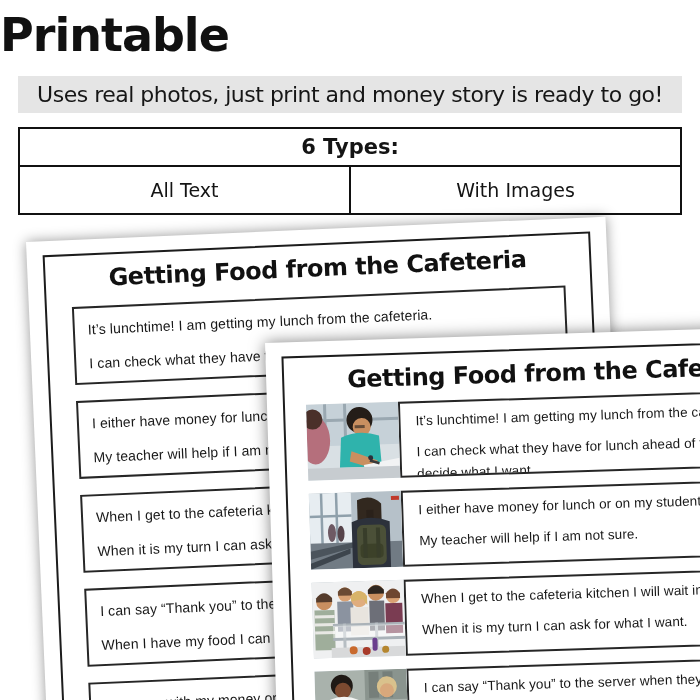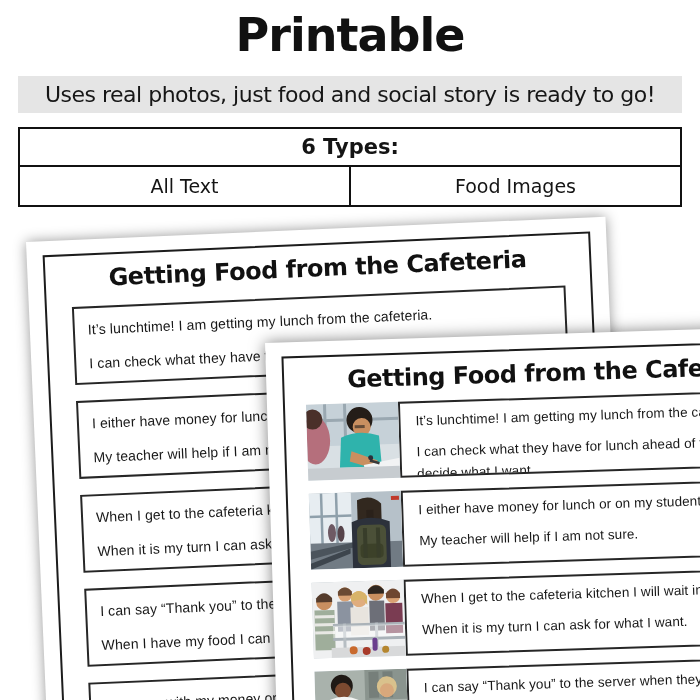--- a/index.html
+++ b/index.html
@@ -3,40 +3,40 @@
 <meta charset="utf-8">
 <style>
   html,body{margin:0;padding:0;}
   body{
     width:700px;height:700px;position:relative;overflow:hidden;
     background:#ffffff;color:#141414;
     font-family:"Liberation Sans",sans-serif;
   }
   
   .main-title{
-    position:absolute;left:0;top:8px;width:700px;text-align:center;
+    position:absolute;left:0;top:8px;width:700px;
     font-family:"DejaVu Sans",sans-serif;font-weight:800;font-size:46px;
     letter-spacing:-1px;color:#111;
   }
   .banner{
     position:absolute;left:18px;top:76px;width:664px;height:37px;
     background:#e5e5e5;display:flex;align-items:center;justify-content:center;
     font-family:"DejaVu Sans",sans-serif;font-weight:500;font-size:22px;
     letter-spacing:-0.5px;color:#161616;
   }
   .types-table{
     position:absolute;left:18px;top:127px;width:664px;
     border:2.5px solid #111;box-sizing:border-box;background:#fff;
   }
   .types-header{
     height:36px;border-bottom:2.5px solid #111;
     display:flex;align-items:center;justify-content:center;
     font-family:"DejaVu Sans",sans-serif;font-weight:800;font-size:21px;
   }
-  .types-cells{display:flex;height:38px;}
+  .types-cells{display:flex;height:46px;}
   .types-cell{
     flex:1;display:flex;align-items:center;justify-content:center;
     font-family:"DejaVu Sans",sans-serif;font-size:19px;font-weight:400;
   }
   .types-cell.left{border-right:2.5px solid #111;}
   
   .paper{
     position:absolute;background:#ffffff;transform-origin:0 0;
   }
   #back-page{
@@ -85,28 +85,28 @@
   }
   .irow-box .story-line{font-size:13.5px;line-height:17px;}
   .irow-box .story-line.gap{margin-top:14px;}
   .irow-box .story-line.cont{margin-top:5px;}
 </style>
 </head>
 <body>
 
 <div class="main-title">Printable</div>
 <div class="banner">
-  <span>Uses real photos, just food and social story is ready to go!</span>
+  <span>Uses real photos, just print and money story is ready to go!</span>
 </div>
 
 <div class="types-table">
   <div class="types-header">6 Types:</div>
   <div class="types-cells">
     <div class="types-cell left">All Text</div>
-    <div class="types-cell">Food Images</div>
+    <div class="types-cell">With Images</div>
   </div>
 </div>
 
 <div class="paper" id="back-page">
   <div class="frame">
     <div class="story-title">Getting Food from the Cafeteria</div>
     <div class="tboxes">
       <div class="story-box">
         <div class="story-line">It’s lunchtime! I am getting my lunch from the cafeteria.</div>
         <div class="story-line gap">I can check what they have for lunch ahead of time and decide what I want.</div>

